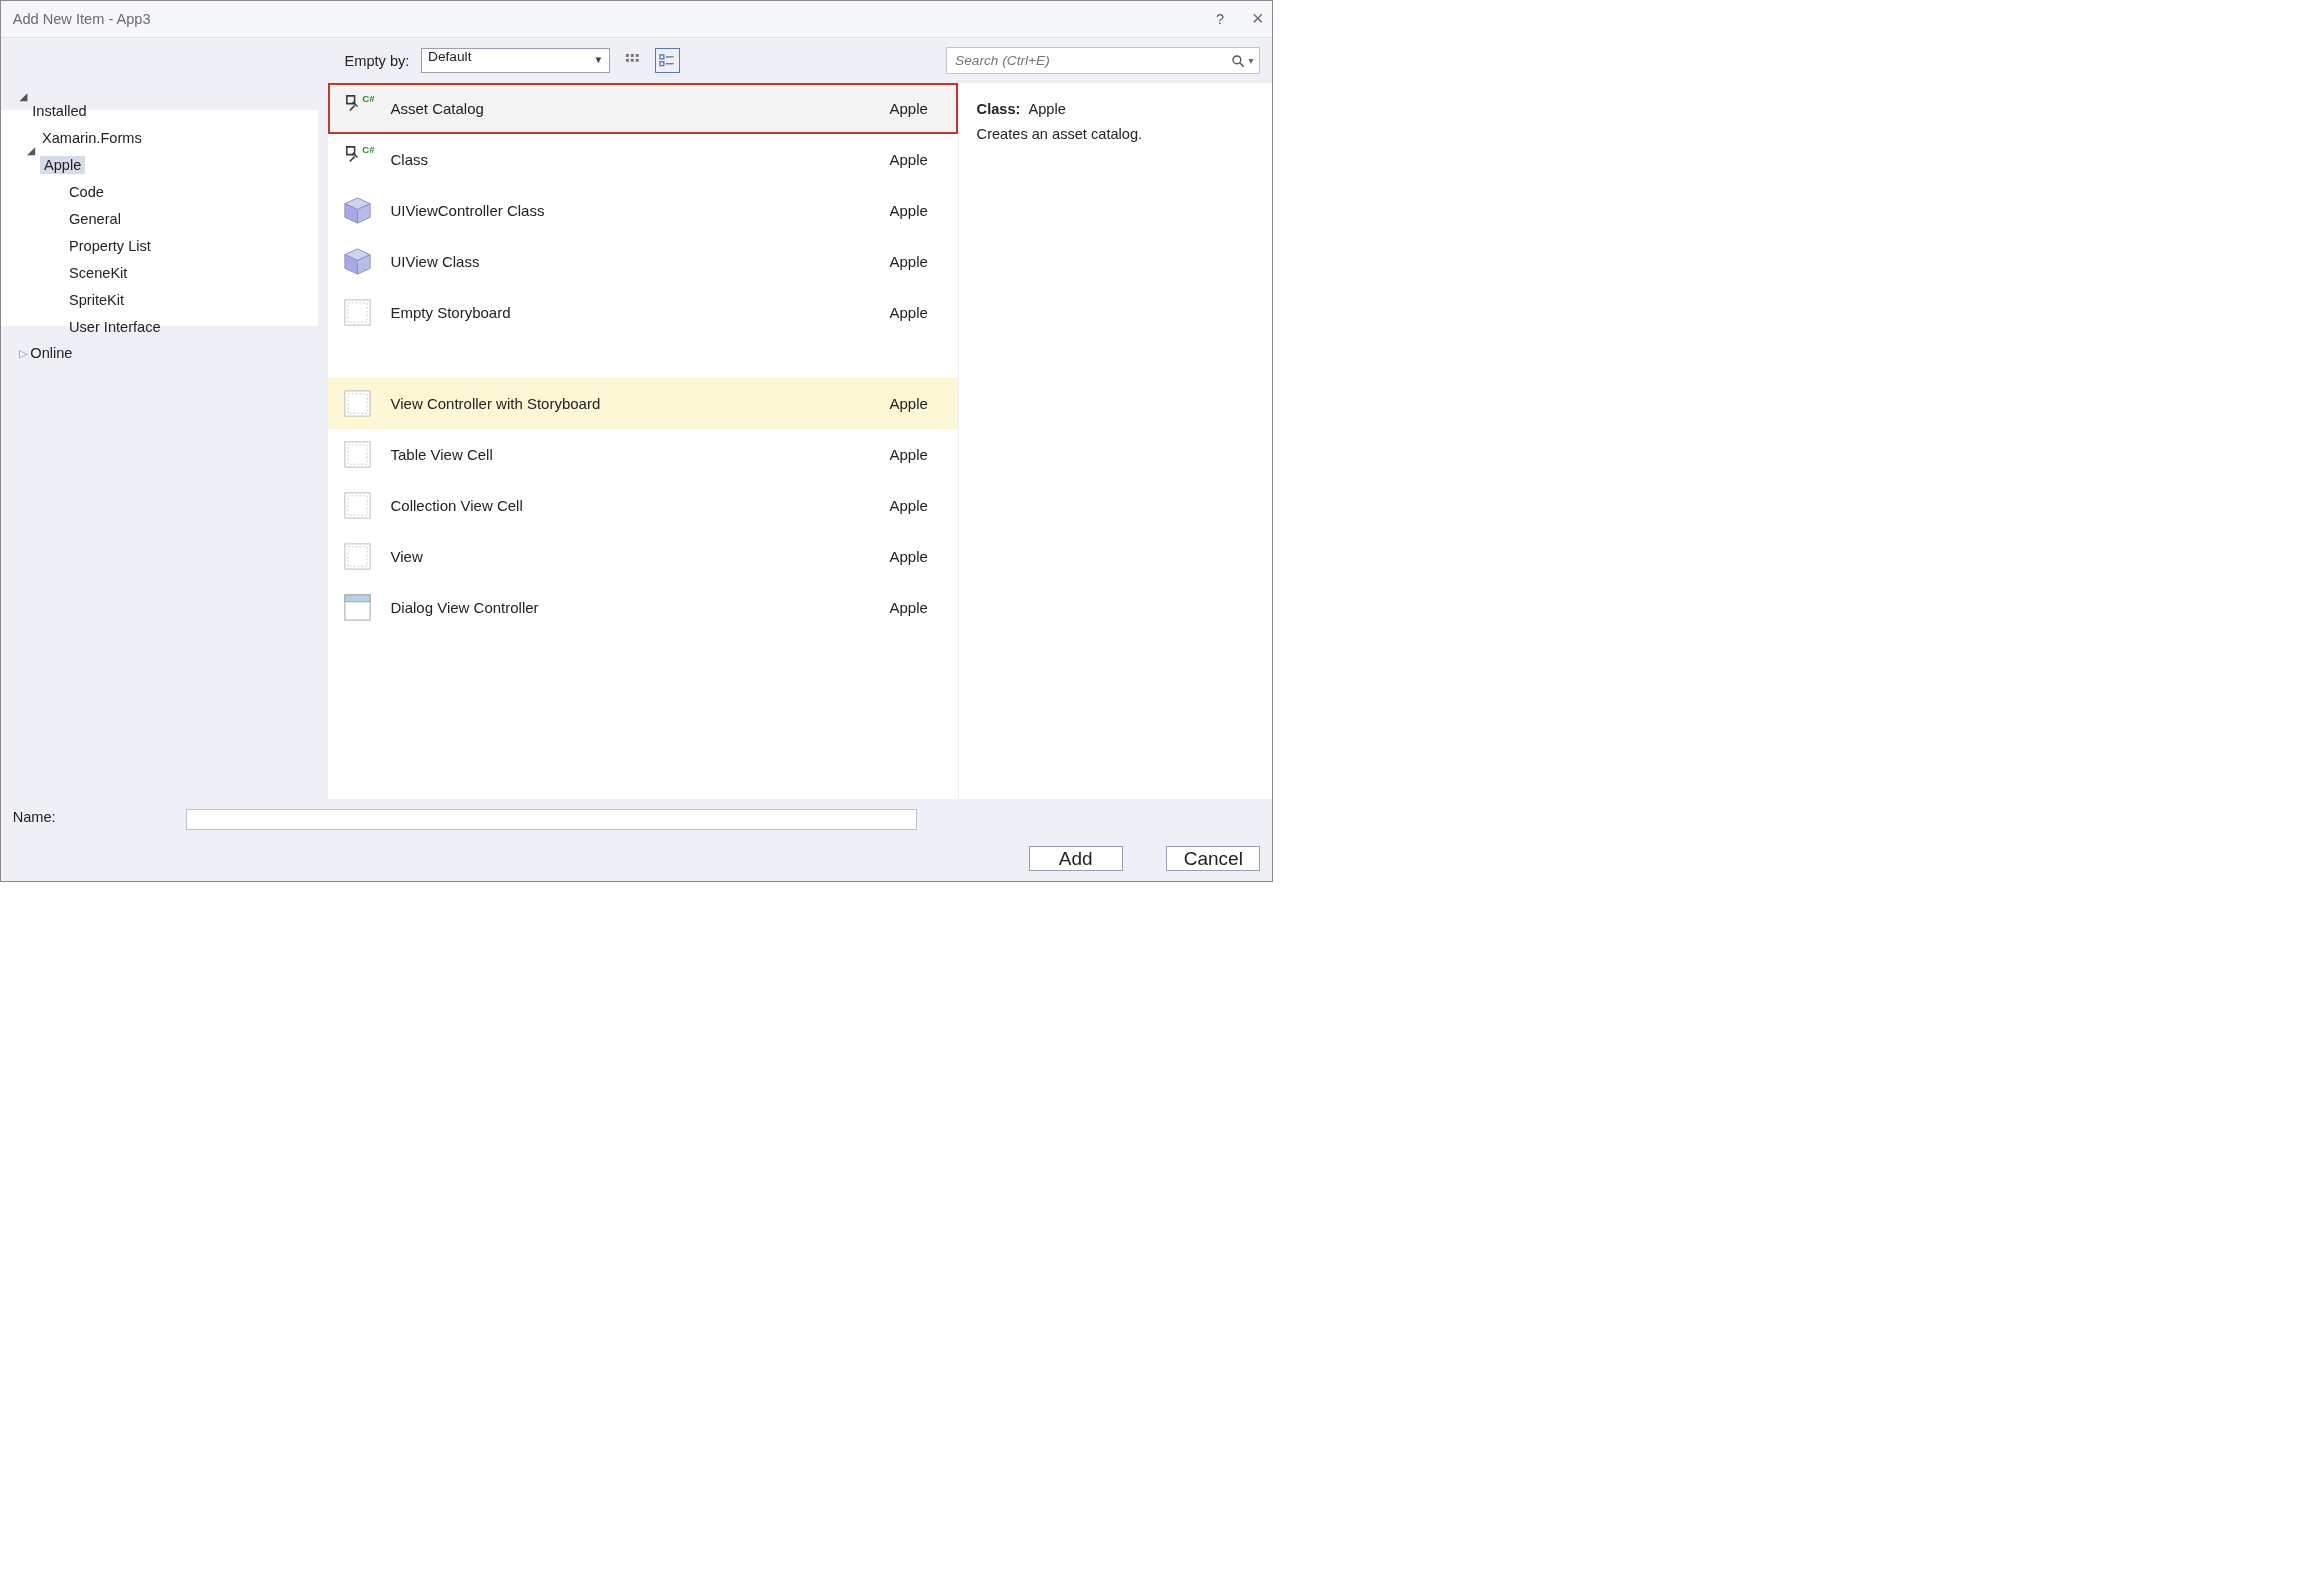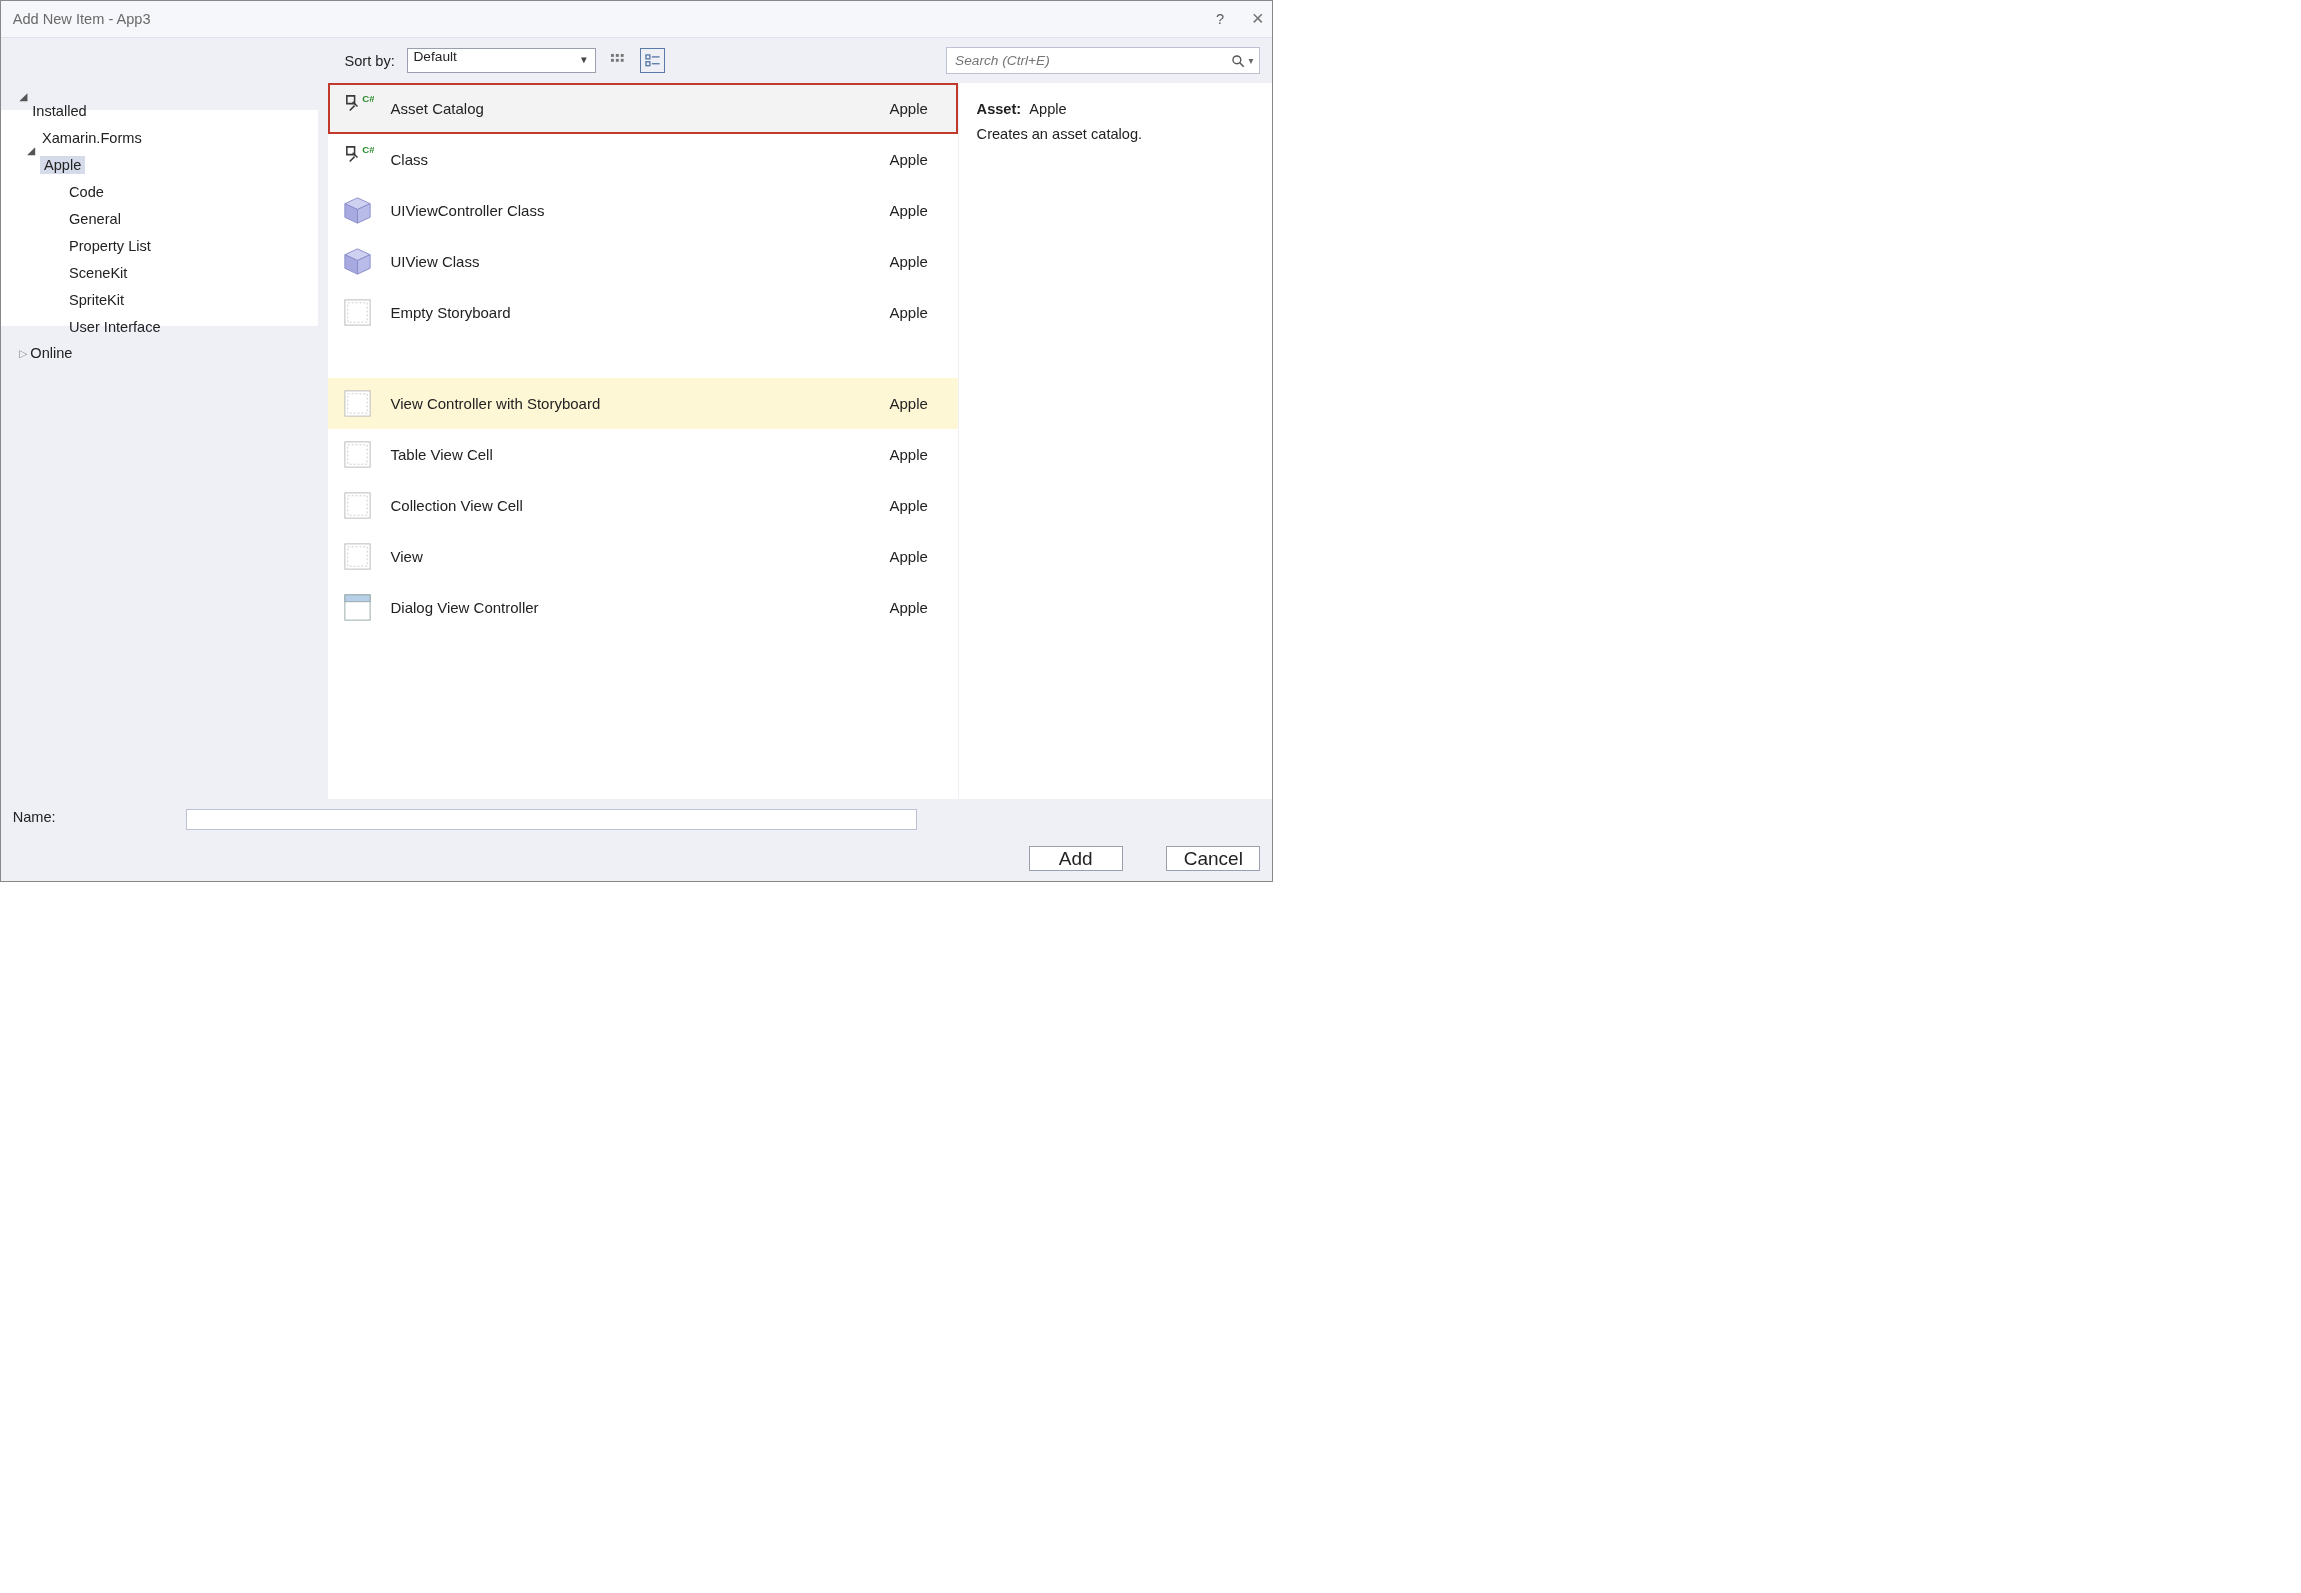--- a/index.html
+++ b/index.html
@@ -71,21 +71,21 @@
   <div class="titlebar">
     <div class="titlebar-title">Add New Item - App3</div>
     <div class="titlebar-controls">
       <span class="help">?</span>
       <span class="close-x">✕</span>
     </div>
   </div>
 
   <div class="toolbar-row">
     <div class="toolbar-left-spacer"></div>
-    <span class="sortby-label">Sort by:</span>
+    <span class="sortby-label">Empty by:</span>
     <div class="sort-select" style="position:relative;">
       <span>Default</span>
       <span class="sort-select-arrow">▼</span>
     </div>
     <div class="view-btn">
       <svg width="15.6" height="15.6" viewBox="0 0 16 16">
           <g fill="#777">
             <rect x="1" y="1" width="3" height="3"></rect>
             <rect x="6" y="1" width="3" height="3"></rect>
             <rect x="11" y="1" width="3" height="3"></rect>
@@ -274,21 +274,21 @@
               <rect x="4" y="4" width="26" height="7" fill="#b8cfe8" stroke="#9aa"></rect>
             </svg>
         </div>
         <div class="item-label">Dialog View Controller</div>
         <div class="item-cat">Apple</div>
       </div>
     </div>
 
     <div class="detail">
       <div class="type-row">
-        <b>Asset:</b>
+        <b>Class:</b>
         &nbsp;<span>Apple</span>
       </div>
       <div class="desc">Creates an asset catalog.</div>
     </div>
   </div>
 
   <div class="bottom-row">
     <div class="name-row">
       <label>Name:</label>
       <input class="name-input" type="text" value="" style="">

